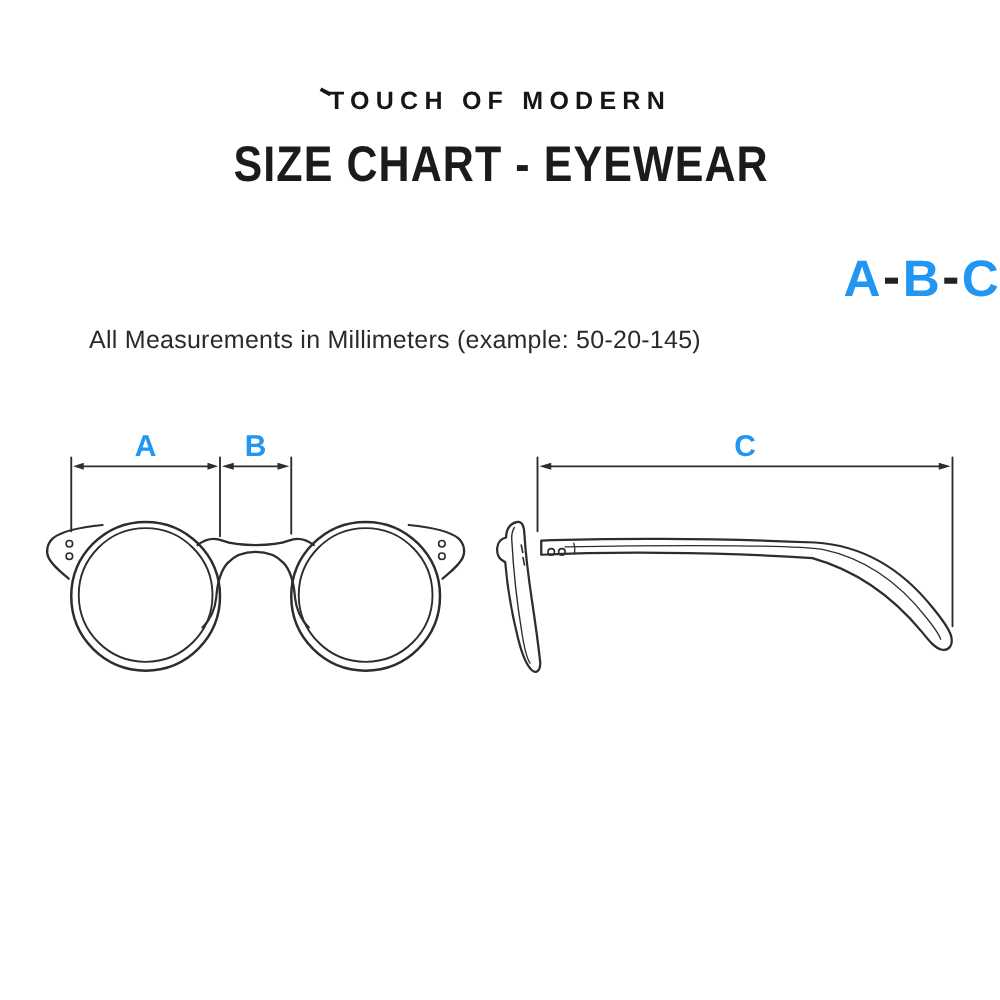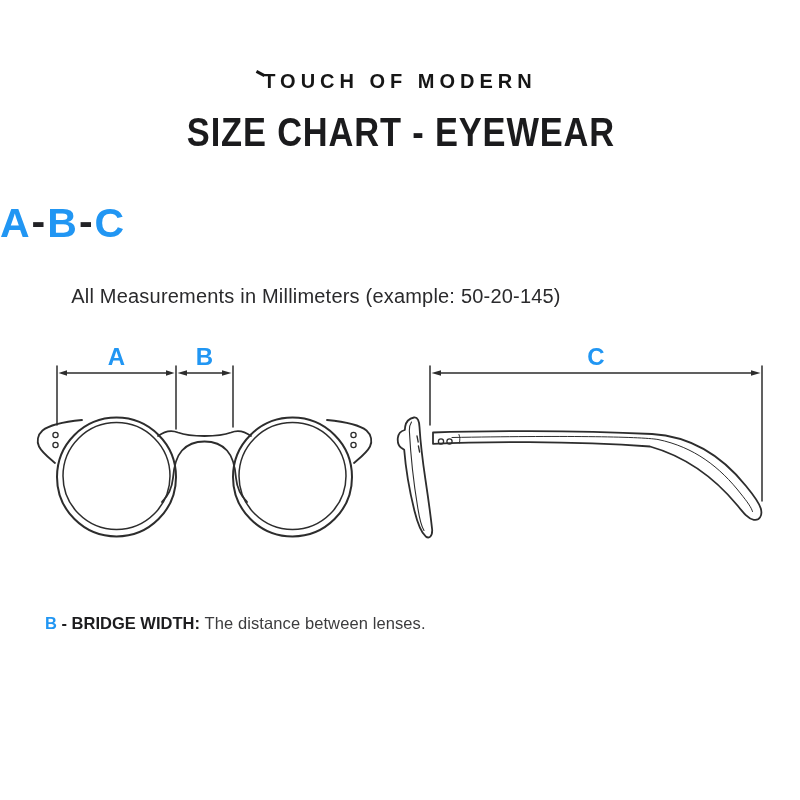--- a/index.html
+++ b/index.html
@@ -10,27 +10,27 @@
   .logo-wrap { position: absolute; top: 70px; left: 0; width: 800px; text-align: center; }
   .logo { position: relative; display: inline-block; font-size: 20px; font-weight: 600;
           letter-spacing: 5px; color: #161616; }
   .logo-tick { position: absolute; left: -7px; top: 2px; width: 9px; height: 2.6px;
                background: #161616; transform: rotate(28deg); }
 
   .title-wrap { position: absolute; top: 110px; left: 1px; width: 800px; text-align: center; }
   .title { display: inline-block; font-size: 40px; font-weight: 600; letter-spacing: 1px;
            color: #1b1b1d; transform: scaleX(0.86); transform-origin: center; white-space: nowrap; }
 
-  .formula { position: absolute; top: 200px; left: 0; width: 800px; text-align: left;
+  .formula { position: absolute; top: 200px; left: 0; width: 800px; text-align: right;
              font-size: 41px; font-weight: 700; letter-spacing: 1px; }
   .formula .ltr { color: var(--accent); }
   .formula .dash { color: #222226; position: relative; top: -2px; padding: 0 1px; }
 
   .subtitle { position: absolute; top: 261px; left: 0; width: 632px; text-align: center;
-              font-size: 20px; font-weight: 500; color: #2a2a2c; letter-spacing: 0.2px; margin-top: 24px; }
+              font-size: 20px; font-weight: 500; color: #2a2a2c; letter-spacing: 0.2px; }
 
   .diagram { position: absolute; top: 330px; left: 0; }
   .diagram text { font-family: "Liberation Sans", sans-serif; font-size: 24px; font-weight: 700;
                   fill: var(--accent); text-anchor: middle; }
 
   .defs { position: absolute; top: 612px; left: 45px; width: 714px; }
   .def-line { font-size: 16.5px; line-height: 22px; margin-bottom: 16px; color: var(--body); }
   .def-line .ltr { color: var(--accent); font-weight: 700; }
   .def-line .dash, .def-line .term { color: #1d1d1f; font-weight: 700; }
   .def-line .desc { font-weight: 400; letter-spacing: 0.1px; }
@@ -114,19 +114,13 @@
     <path stroke-width="1" d="M 452,107.5 C 560,105.5 640,106.5 658,109.5 C 694,117 720,137 741,164 C 747,171.5 751.5,177.5 752.5,181.5"></path>
     <path stroke-width="1" d="M 459,104.5 C 460,107 460,110 459.5,113"></path>
 
     <circle cx="441" cy="111.5" r="2.6" stroke-width="1.3"></circle>
     <circle cx="449.5" cy="111.5" r="2.6" stroke-width="1.3"></circle>
   </g>
   <text x="596" y="35">C</text>
 </svg>
 
 <div class="defs">
-  <div class="def-line">
-    <span class="ltr">B</span>
-    <span class="dash">-</span>
-    <span class="term">BRIDGE WIDTH:</span>
-    <span class="desc">The distance between lenses.</span>
-  </div>
 </div>
 
 </body></html>

